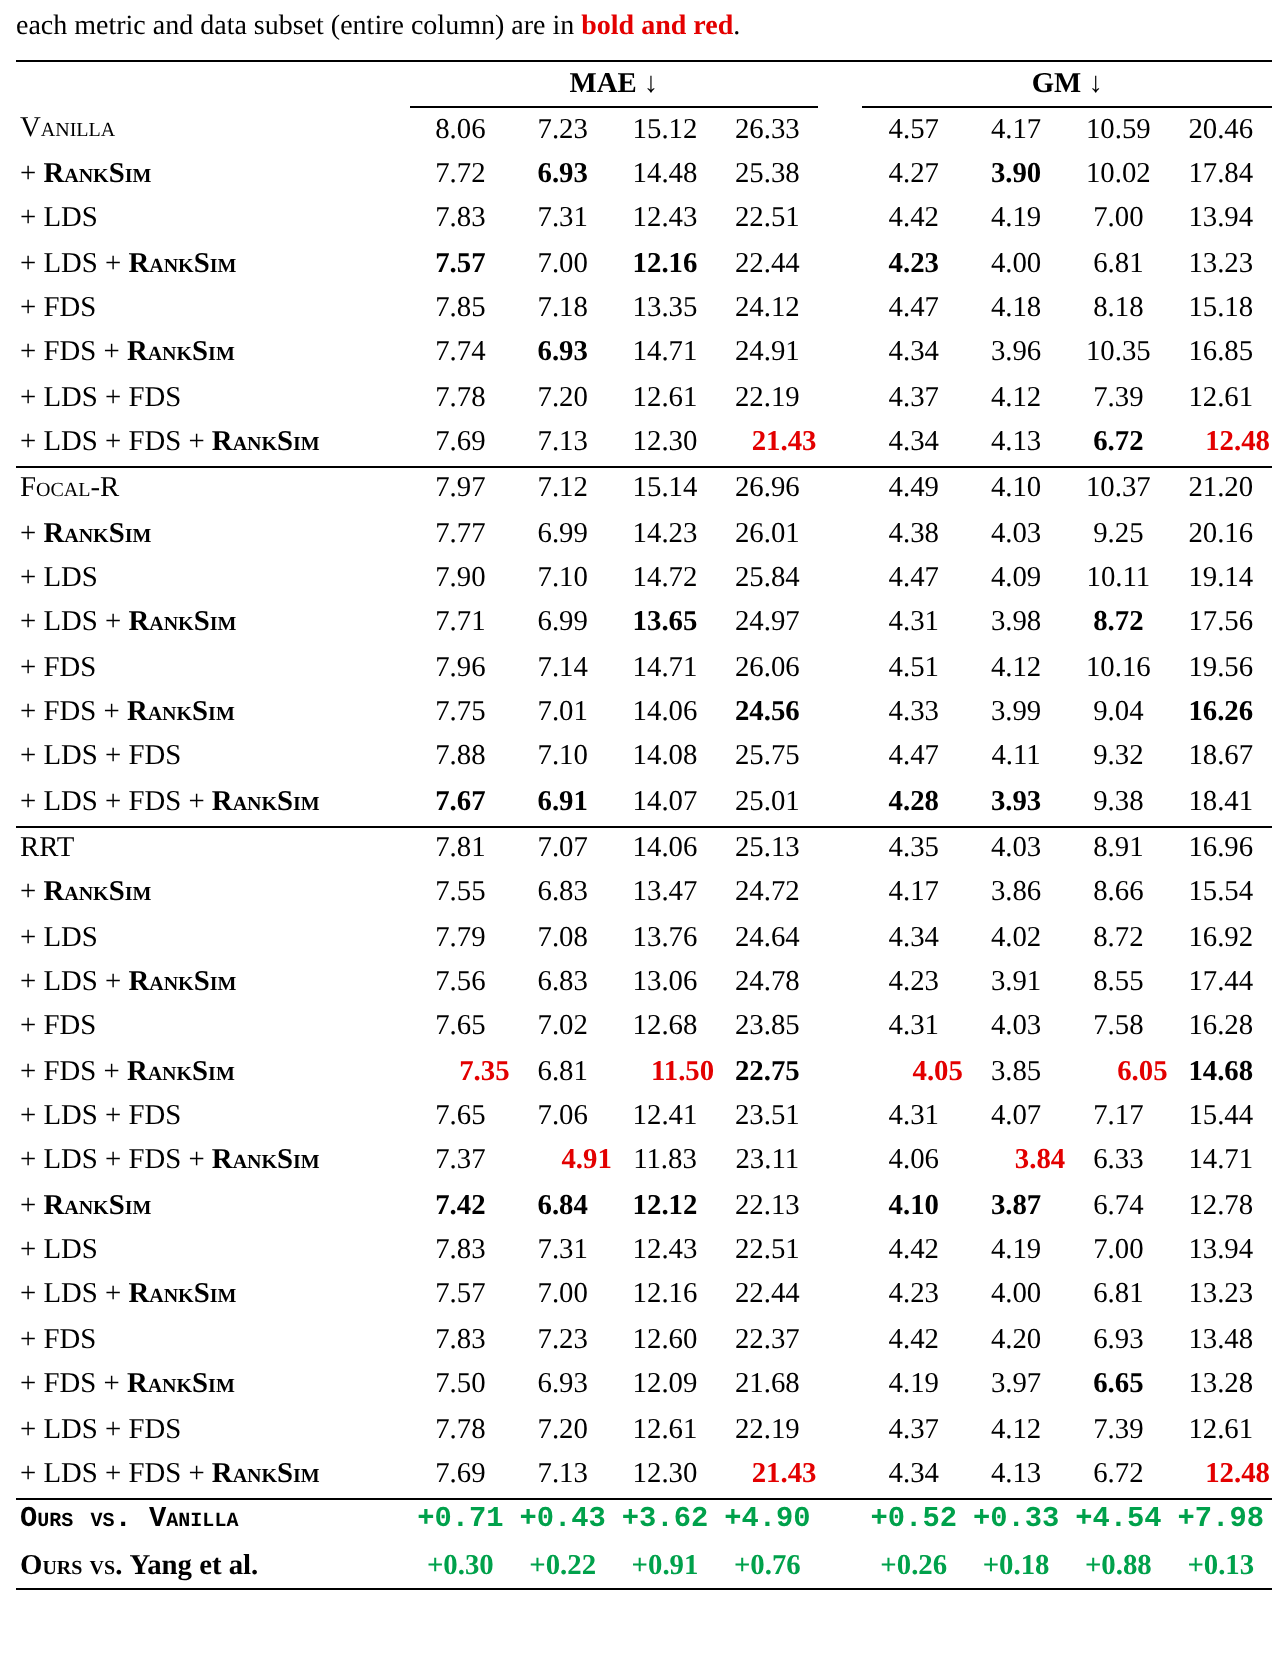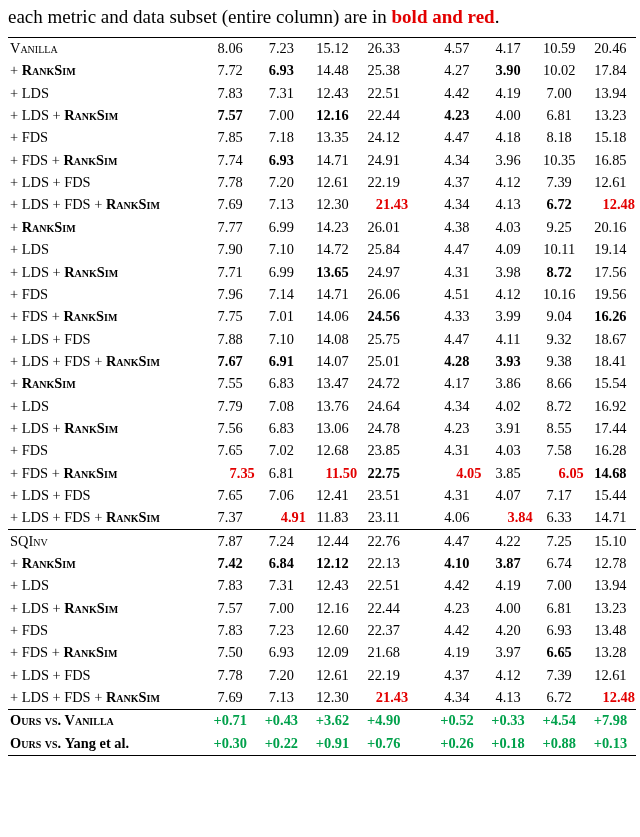--- a/index.html
+++ b/index.html
@@ -2,33 +2,33 @@
 <html><head>
 <meta charset="utf-8">
 <style>
   html,body{margin:0;padding:0;background:#fff;}
   body{
     width:640px;height:837px;overflow:hidden;color:#000;
     font-family:"Liberation Serif","DejaVu Serif",serif;
     --red:#e30000;--green:#00a14b;
   }
   .page{padding:5px 6px 0 8px;}
-  .caption{margin:0 0 7px 0;font-size:19px;line-height:1.3;}
+  .caption{margin:0 0 7px 0;font-size:14px;line-height:1.3;}
   .caption .hl{font-weight:700;color:var(--red);}
   table.results{
     border-collapse:collapse;table-layout:fixed;width:628px;
     border-top:1.8px solid #000;border-bottom:1.8px solid #000;
     font-size:14.4px;
   }
   th,td{font-weight:400;text-align:center;padding:2.4px 1px;white-space:nowrap;line-height:1.22;}
   th.method,td.method{text-align:left;padding-left:2px;margin-top:40px;}
   th.group-head{font-weight:700;border-bottom:1.1px solid #000;padding-bottom:2px;}
   tr.sub-row th{border-bottom:1.6px solid #000;}
   tbody tr.group-start td{border-top:1.1px solid #000;}
-  tfoot tr.footer-first td{border-top:1.1px solid #000;}
+  tfoot tr.footer-first td{border-top:1.1px solid #000;font-family:Liberation Mono, monospace;}
   .b{font-weight:700;}
   td.r{font-weight:700;color:var(--red);text-align:right;}
   td.g{font-weight:700;color:var(--green);}
   .sc{font-variant:small-caps;}
   .bsc{font-variant:small-caps;font-weight:700;}
   .spacer{padding:0;}
 </style>
 </head>
 <body style="--red: #e30000; --green: #00a14b;">
 
@@ -43,20 +43,26 @@
         <col style="width:51px">
         <col style="width:51px">
         <col style="width:51px">
       <col style="width:22px">
       <col style="width:51px">
         <col style="width:51px">
         <col style="width:51px">
         <col style="width:51px">
     </colgroup>
     <thead>
+        <tr>
+          <th class="method"></th>
+          <th class="group-head" colspan="4">MAE ↓</th>
+          <th class="spacer"></th>
+          <th class="group-head" colspan="4">GM ↓</th>
+        </tr>
       </thead>
     <tbody>
         <tr class="">
           <td class="method"><span class="sc">Vanilla</span></td>
           <td class="num">8.06</td>
           <td class="num">7.23</td>
           <td class="num">15.12</td>
           <td class="num">26.33</td>
           <td class="spacer"></td>
           <td class="num">4.57</td>
@@ -141,20 +147,32 @@
           <td class="num">7.69</td>
           <td class="num">7.13</td>
           <td class="num">12.30</td>
           <td class="num r">21.43</td>
           <td class="spacer"></td>
           <td class="num">4.34</td>
           <td class="num">4.13</td>
           <td class="num b">6.72</td>
           <td class="num r">12.48</td>
         </tr>
+        <tr class="group-start">
+          <td class="method"><span class="sc">Focal-R</span></td>
+          <td class="num">7.97</td>
+          <td class="num">7.12</td>
+          <td class="num">15.14</td>
+          <td class="num">26.96</td>
+          <td class="spacer"></td>
+          <td class="num">4.49</td>
+          <td class="num">4.10</td>
+          <td class="num">10.37</td>
+          <td class="num">21.20</td>
+        </tr>
         <tr class="">
           <td class="method"><span class="">+ </span><span class="bsc">RankSim</span></td>
           <td class="num">7.77</td>
           <td class="num">6.99</td>
           <td class="num">14.23</td>
           <td class="num">26.01</td>
           <td class="spacer"></td>
           <td class="num">4.38</td>
           <td class="num">4.03</td>
           <td class="num">9.25</td>
@@ -225,20 +243,32 @@
           <td class="num b">7.67</td>
           <td class="num b">6.91</td>
           <td class="num">14.07</td>
           <td class="num">25.01</td>
           <td class="spacer"></td>
           <td class="num b">4.28</td>
           <td class="num b">3.93</td>
           <td class="num">9.38</td>
           <td class="num">18.41</td>
         </tr>
+        <tr class="group-start">
+          <td class="method"><span class="sc">RRT</span></td>
+          <td class="num">7.81</td>
+          <td class="num">7.07</td>
+          <td class="num">14.06</td>
+          <td class="num">25.13</td>
+          <td class="spacer"></td>
+          <td class="num">4.35</td>
+          <td class="num">4.03</td>
+          <td class="num">8.91</td>
+          <td class="num">16.96</td>
+        </tr>
         <tr class="">
           <td class="method"><span class="">+ </span><span class="bsc">RankSim</span></td>
           <td class="num">7.55</td>
           <td class="num">6.83</td>
           <td class="num">13.47</td>
           <td class="num">24.72</td>
           <td class="spacer"></td>
           <td class="num">4.17</td>
           <td class="num">3.86</td>
           <td class="num">8.66</td>
@@ -308,32 +338,20 @@
           <td class="method"><span class="">+ LDS + FDS + </span><span class="bsc">RankSim</span></td>
           <td class="num">7.37</td>
           <td class="num r">4.91</td>
           <td class="num">11.83</td>
           <td class="num">23.11</td>
           <td class="spacer"></td>
           <td class="num">4.06</td>
           <td class="num r">3.84</td>
           <td class="num">6.33</td>
           <td class="num">14.71</td>
-        </tr>
-        <tr class="group-start">
-          <td class="method"><span class="sc">SQInv</span></td>
-          <td class="num">7.87</td>
-          <td class="num">7.24</td>
-          <td class="num">12.44</td>
-          <td class="num">22.76</td>
-          <td class="spacer"></td>
-          <td class="num">4.47</td>
-          <td class="num">4.22</td>
-          <td class="num">7.25</td>
-          <td class="num">15.10</td>
         </tr>
         <tr class="">
           <td class="method"><span class="">+ </span><span class="bsc">RankSim</span></td>
           <td class="num b">7.42</td>
           <td class="num b">6.84</td>
           <td class="num b">12.12</td>
           <td class="num">22.13</td>
           <td class="spacer"></td>
           <td class="num b">4.10</td>
           <td class="num b">3.87</td>

